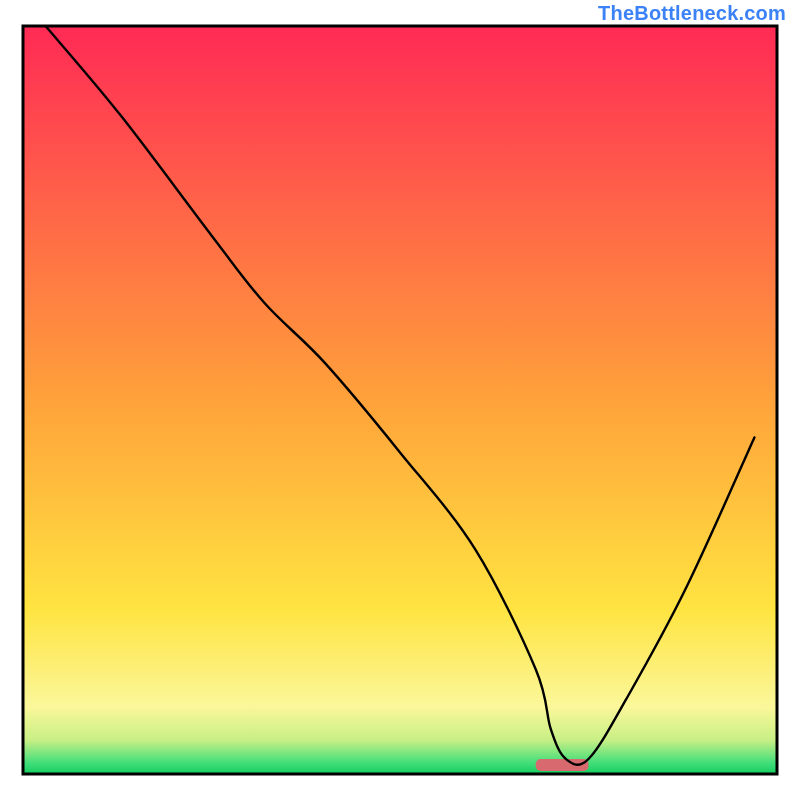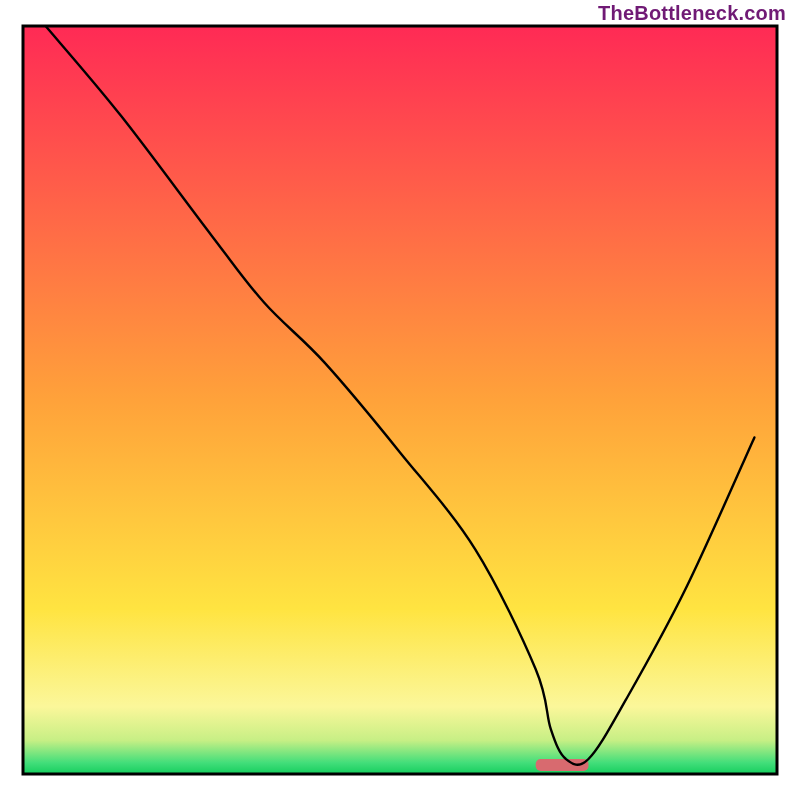--- a/index.html
+++ b/index.html
@@ -15,21 +15,21 @@
     width: 800px;
     height: 800px;
   }
   .watermark {
     position: absolute;
     top: 2px;
     right: 14px;
     font-family: Arial, Helvetica, sans-serif;
     font-size: 20px;
     font-weight: 600;
-    color: #701a75;
+    color: #3b82f6;
     letter-spacing: 0.2px;
     z-index: 3;
   }
   svg.chart-svg {
     position: absolute;
     left: 0;
     top: 0;
     width: 800px;
     height: 800px;
     z-index: 1;

